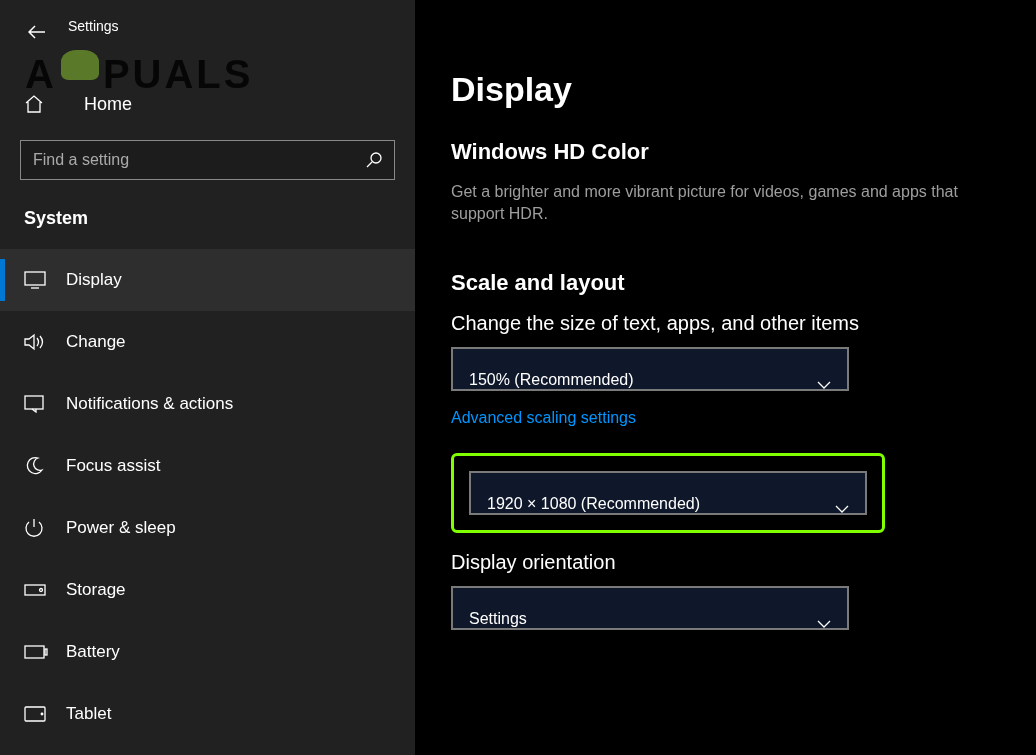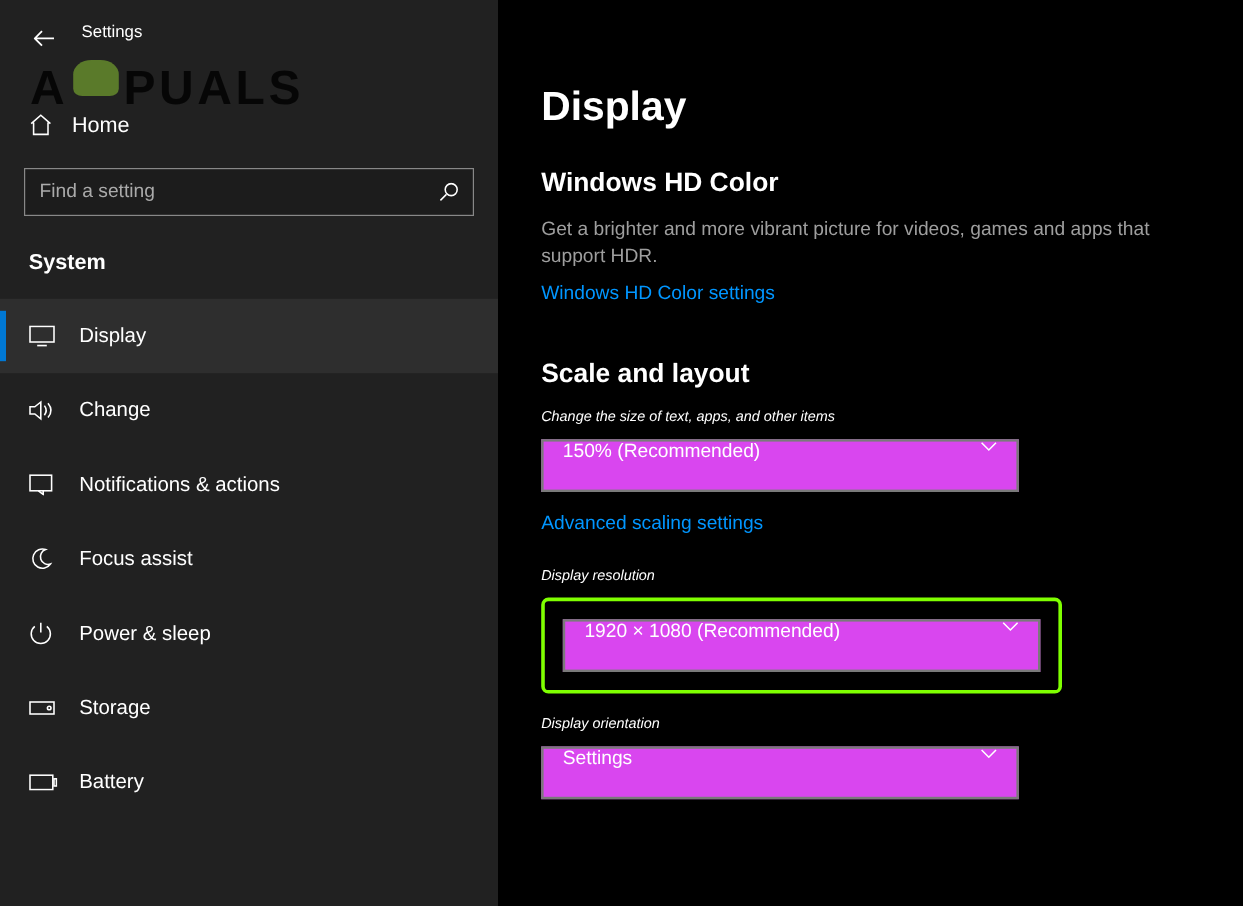--- a/index.html
+++ b/index.html
@@ -45,20 +45,21 @@
       align-items: center;
       padding: 0 0 0 24px;
       margin-top: 28px;
       height: 48px;
       cursor: pointer;
     }
     .home-row .icon-slot { width: 36px; display:flex; align-items:center; }
     .home-label {
       font-size: 18px;
       color: #fff;
+      margin-left: 24px;
     }
     .search-wrap {
       margin: 12px 20px 0 20px;
     }
     .search-box {
       width: 100%;
       height: 40px;
       border: 1px solid #888;
       background: rgba(0,0,0,0.15);
       display: flex;
@@ -135,32 +136,31 @@
       max-width: 560px;
     }
     .link {
       color: #0096ff;
       font-size: 16px;
       cursor: pointer;
       display: inline-block;
     }
     .sect-gap { margin-top: 44px; }
     .field-label {
-      font-size: 12px;
+      font-size: 20px;
       color: #fff;
       margin-bottom: 12px;
-      font-style: italic;
     }
     .dropdown {
       width: 398px;
       height: 44px;
       border: 2px solid #7a7a7a;
-      background: #d946ef;
-      display: flex;
-      align-items: flex-start;
+      background: #0f172a;
+      display: flex;
+      align-items: flex-end;
       justify-content: space-between;
       padding: 0 16px;
       cursor: pointer;
     }
     .dropdown-value {
       font-size: 16px;
       color: #fff;
     }
     .dropdown-wrap { margin-bottom: 18px; }
     .highlight {
@@ -295,50 +295,57 @@
     <div class="nav-item">
       <span class="icon-slot">
         <svg width="24" height="14" viewBox="0 0 24 14" fill="none" stroke-width="1.3">
           <rect x="1" y="1" width="19" height="12"></rect>
           <rect x="21" y="4" width="2" height="6"></rect>
         </svg>
       </span>
       <span class="nav-item-label">Battery</span>
     </div>
 
+    <div class="nav-item">
+      <span class="icon-slot">
+        <svg width="22" height="16" viewBox="0 0 22 16" fill="none" stroke-width="1.3">
+          <rect x="1" y="1" width="20" height="14" rx="1"></rect>
+          <circle cx="18" cy="8" r="0.8" fill="#fff"></circle>
+        </svg>
+      </span>
+      <span class="nav-item-label">Tablet</span>
+    </div>
 
   </div>
 </div>
 
 <div class="main">
   <div class="page-title">Display</div>
 
   <div class="subsection-title">Windows HD Color</div>
   <div class="body-text">Get a brighter and more vibrant picture for videos, games and apps that support HDR.</div>
-  <span class="link">Windows HD Color settings</span>
 
   <div class="sect-gap"></div>
 
   <div class="subsection-title">Scale and layout</div>
 
   <div class="field-label">Change the size of text, apps, and other items</div>
   <div class="dropdown-wrap">
     <div class="dropdown">
       <span class="dropdown-value">150% (Recommended)</span>
       <svg width="14" height="8" viewBox="0 0 14 8" fill="none" stroke-width="1.3">
         <path d="M1 1 L7 7 L13 1"></path>
       </svg>
     </div>
   </div>
 
   <span class="link">Advanced scaling settings</span>
 
   <div style="height:26px"></div>
 
-  <div class="field-label">Display resolution</div>
   <div class="highlight">
     <div class="dropdown">
       <span class="dropdown-value">1920 × 1080 (Recommended)</span>
       <svg width="14" height="8" viewBox="0 0 14 8" fill="none" stroke-width="1.3">
         <path d="M1 1 L7 7 L13 1"></path>
       </svg>
     </div>
   </div>
 
   <div class="field-label">Display orientation</div>

